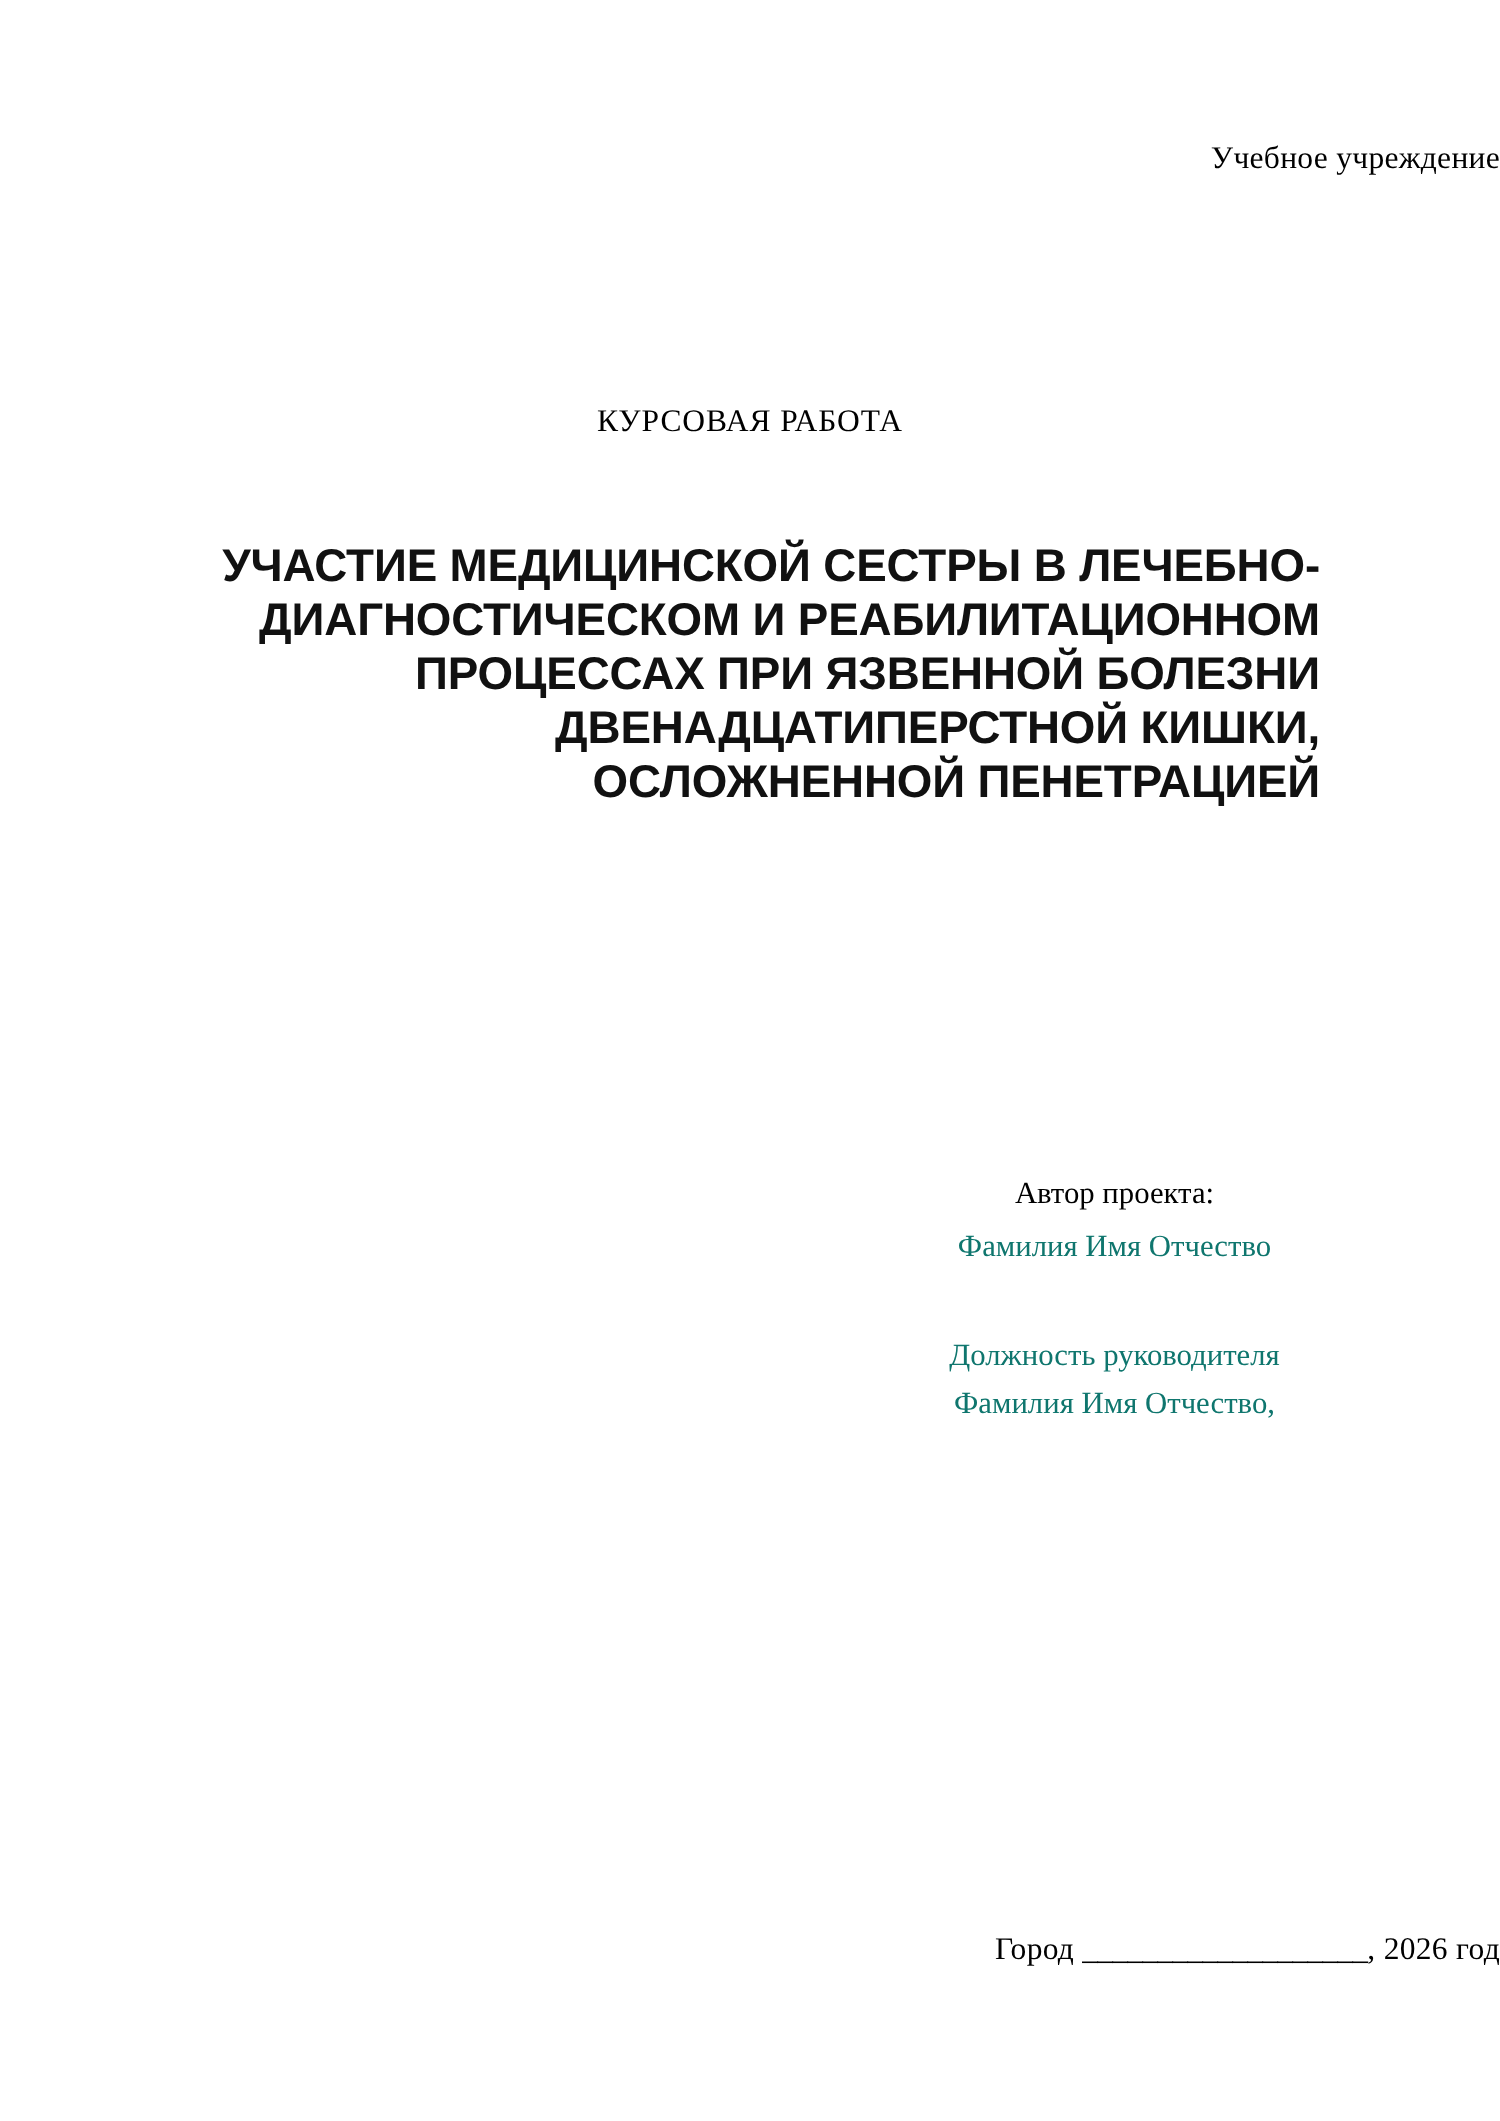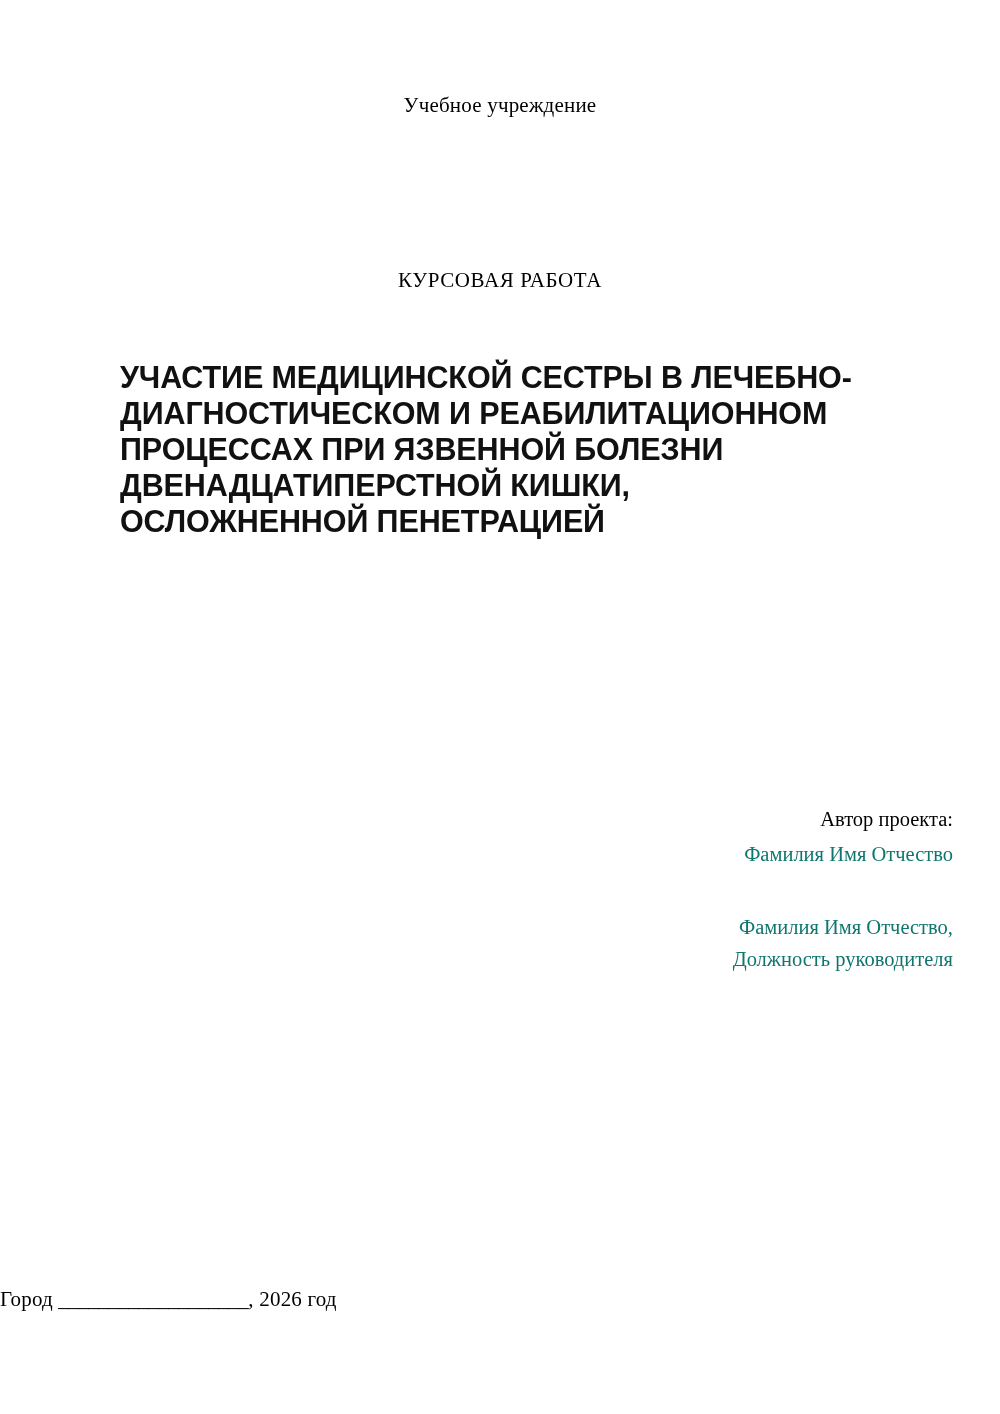--- a/index.html
+++ b/index.html
@@ -22,21 +22,21 @@
     box-sizing: border-box;
     background: #ffffff;
   }
 
   
   .institution {
     position: absolute;
     top: 92px;
     left: 0;
     width: 1000px;
-    text-align: center;
+    text-align: right;
     font-size: 21px;
     line-height: 1.3;
     letter-spacing: 0.2px;
   }
 
   
   .work-type {
     position: absolute;
     top: 268px;
     left: 0;
@@ -46,39 +46,38 @@
     font-weight: normal;
     letter-spacing: 0.6px;
   }
 
   
   .main-title {
     position: absolute;
     top: 360px;
     left: 120px;
     width: 760px;
-    text-align: left;
+    text-align: right;
     font-family: "Liberation Sans", sans-serif;
     font-size: 30.5px;
     font-weight: bold;
     line-height: 1.18;
     letter-spacing: -0.1px;
     color: #111111;
   }
 
   
   .author-block {
     position: absolute;
     top: 782px;
     left: 533px;
     width: 420px;
-    text-align: right;
+    text-align: center;
     font-size: 20.5px;
     line-height: 1.45;
-    margin-top: 23px;
   }
   .role-label {
     color: #000000;
     margin-bottom: 4px;
   }
   .placeholder {
     color: #0f766e;
   }
   .block-gap {
     height: 42px;
@@ -86,21 +85,21 @@
   .placeholder-line {
     line-height: 1.55;
   }
 
   
   .footer {
     position: absolute;
     top: 1287px;
     left: 0;
     width: 1000px;
-    text-align: left;
+    text-align: right;
     font-size: 21px;
     letter-spacing: 0.2px;
   }
   .footer .blank {
     letter-spacing: -0.5px;
   }
 </style>
 </head>
 <body>
 
@@ -111,21 +110,21 @@
   <div class="work-type">КУРСОВАЯ РАБОТА</div>
 
   <div class="main-title">УЧАСТИЕ МЕДИЦИНСКОЙ СЕСТРЫ В ЛЕЧЕБНО-ДИАГНОСТИЧЕСКОМ И РЕАБИЛИТАЦИОННОМ ПРОЦЕССАХ ПРИ ЯЗВЕННОЙ БОЛЕЗНИ ДВЕНАДЦАТИПЕРСТНОЙ КИШКИ, ОСЛОЖНЕННОЙ ПЕНЕТРАЦИЕЙ</div>
 
   <div class="author-block">
     <div class="role-label">Автор проекта:</div>
     <div class="placeholder placeholder-line">Фамилия Имя Отчество</div>
 
     <div class="block-gap"></div>
 
+    <div class="placeholder placeholder-line">Должность руководителя</div>
     <div class="placeholder placeholder-line">Фамилия Имя Отчество,</div>
-    <div class="placeholder placeholder-line">Должность руководителя</div>
   </div>
 
   <div class="footer">
     <span>Город</span><span>&nbsp;</span><span class="blank">___________________</span><span>, 2026 год</span>
   </div>
 
 </div>
 
 </body></html>

